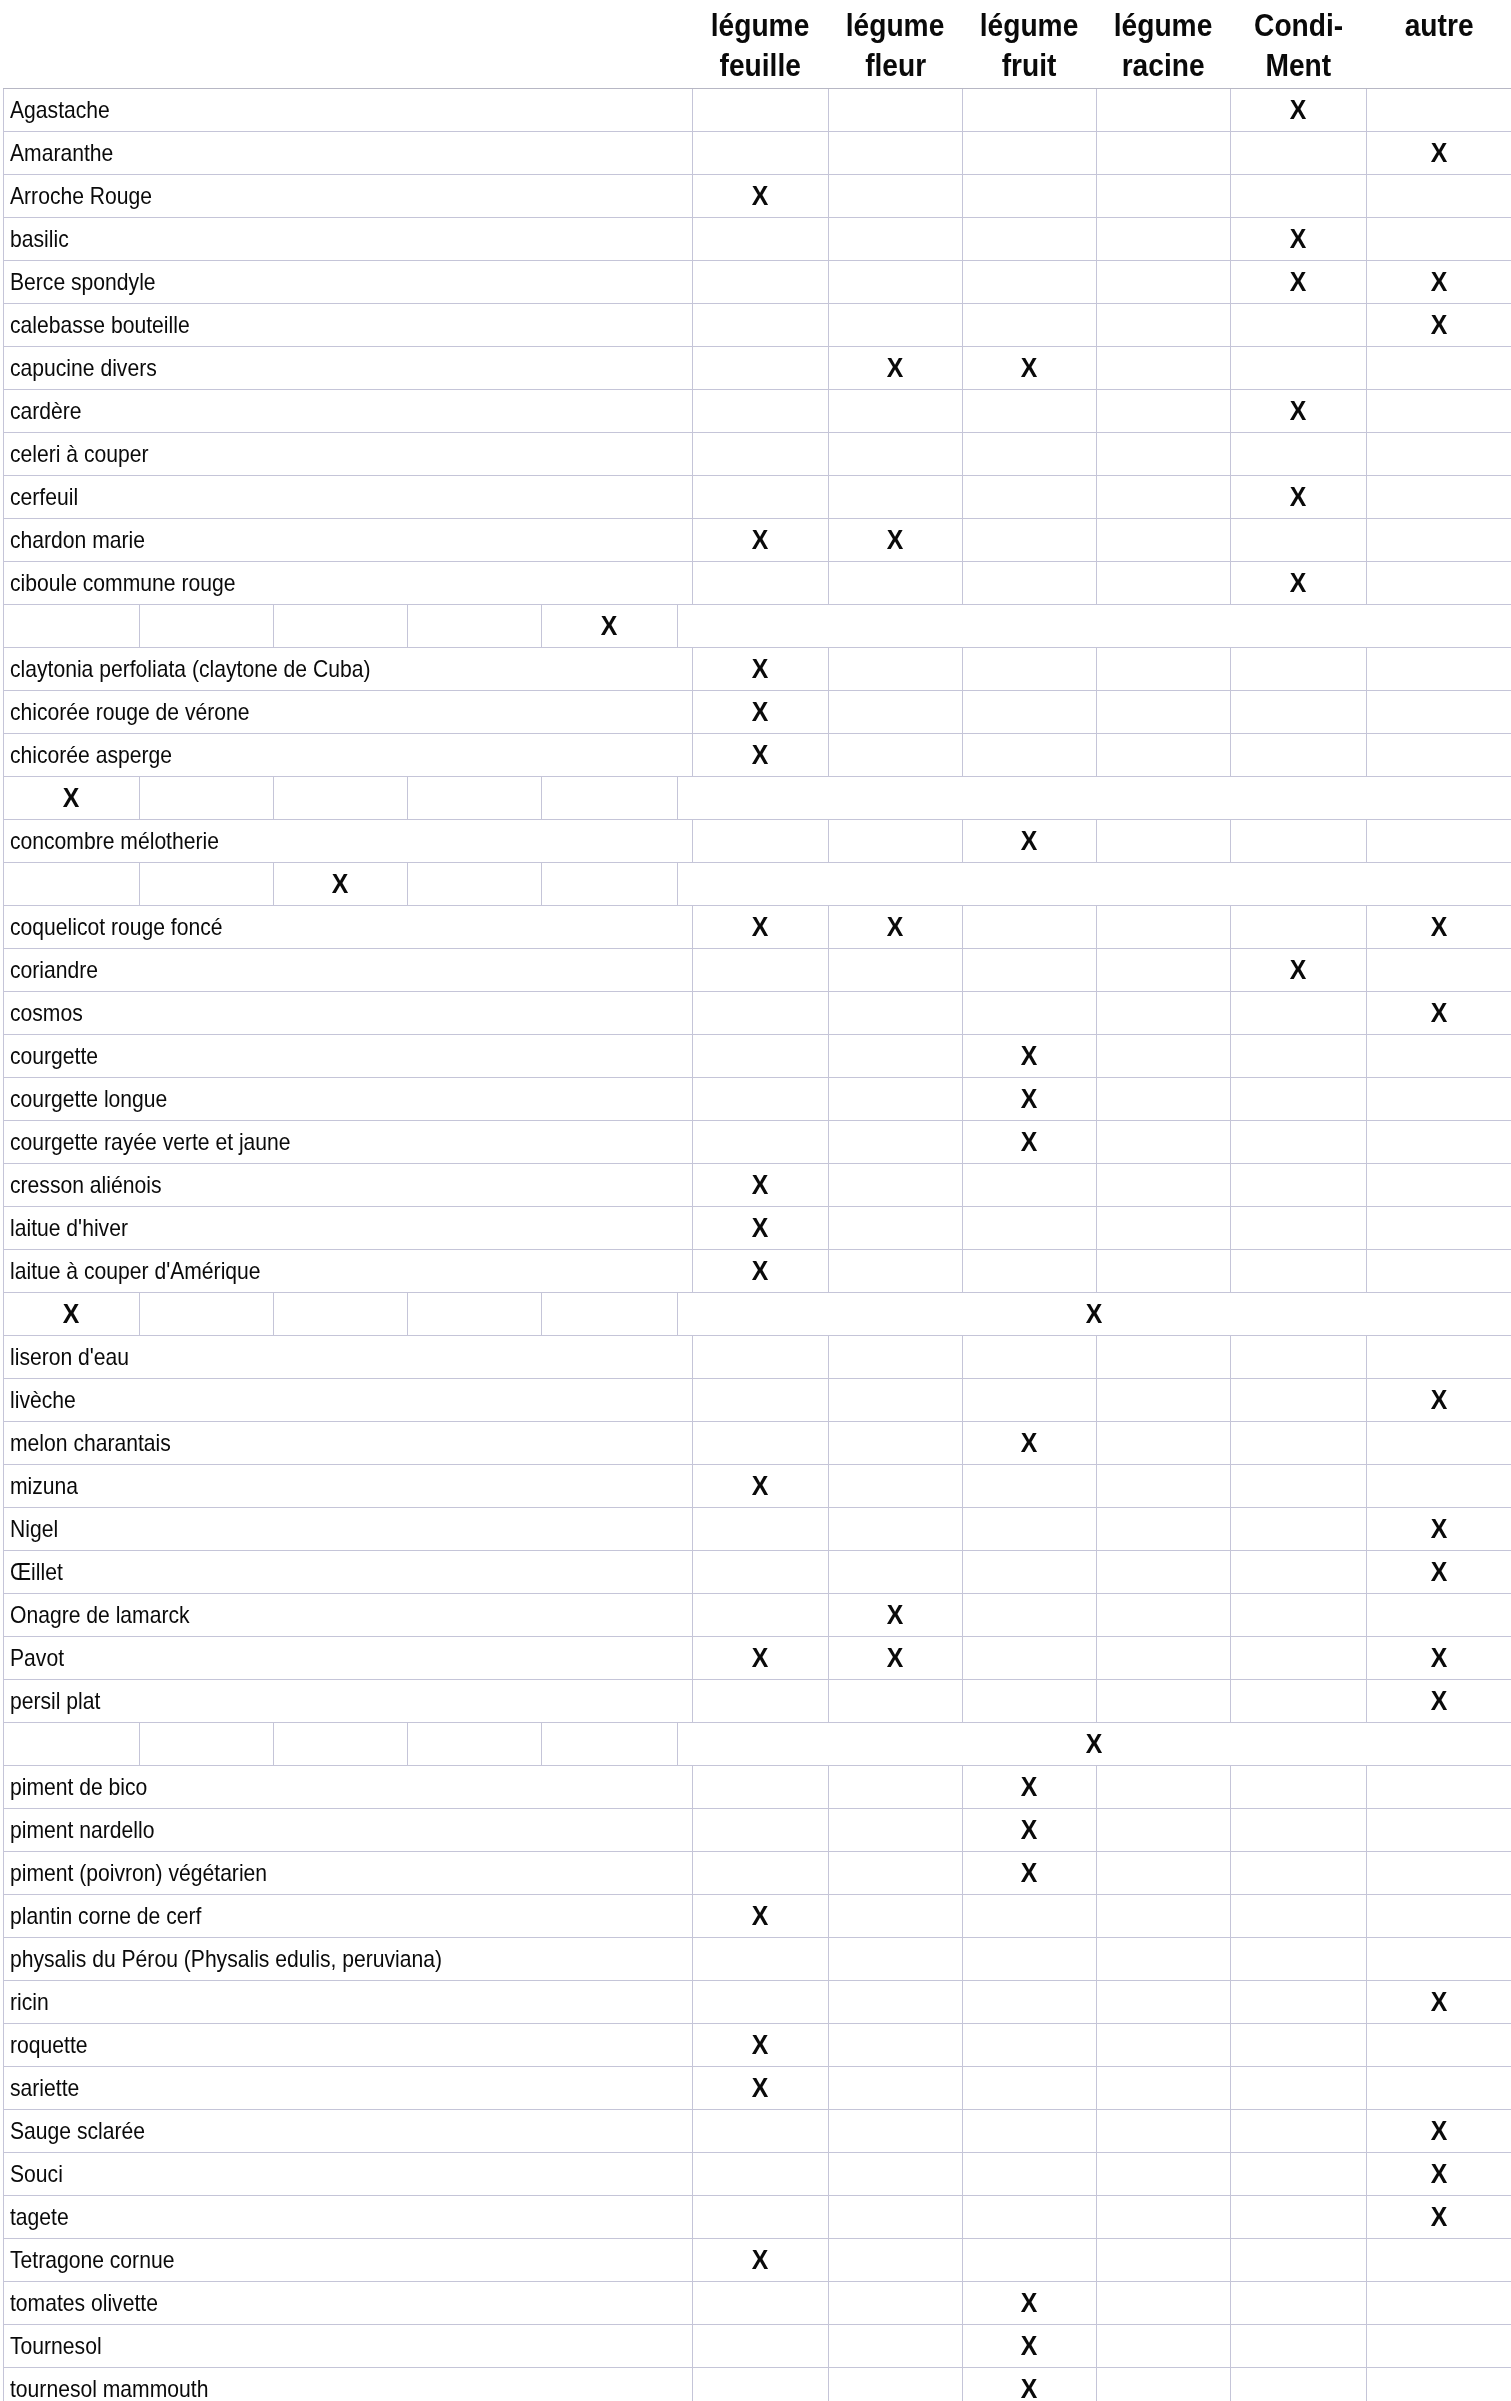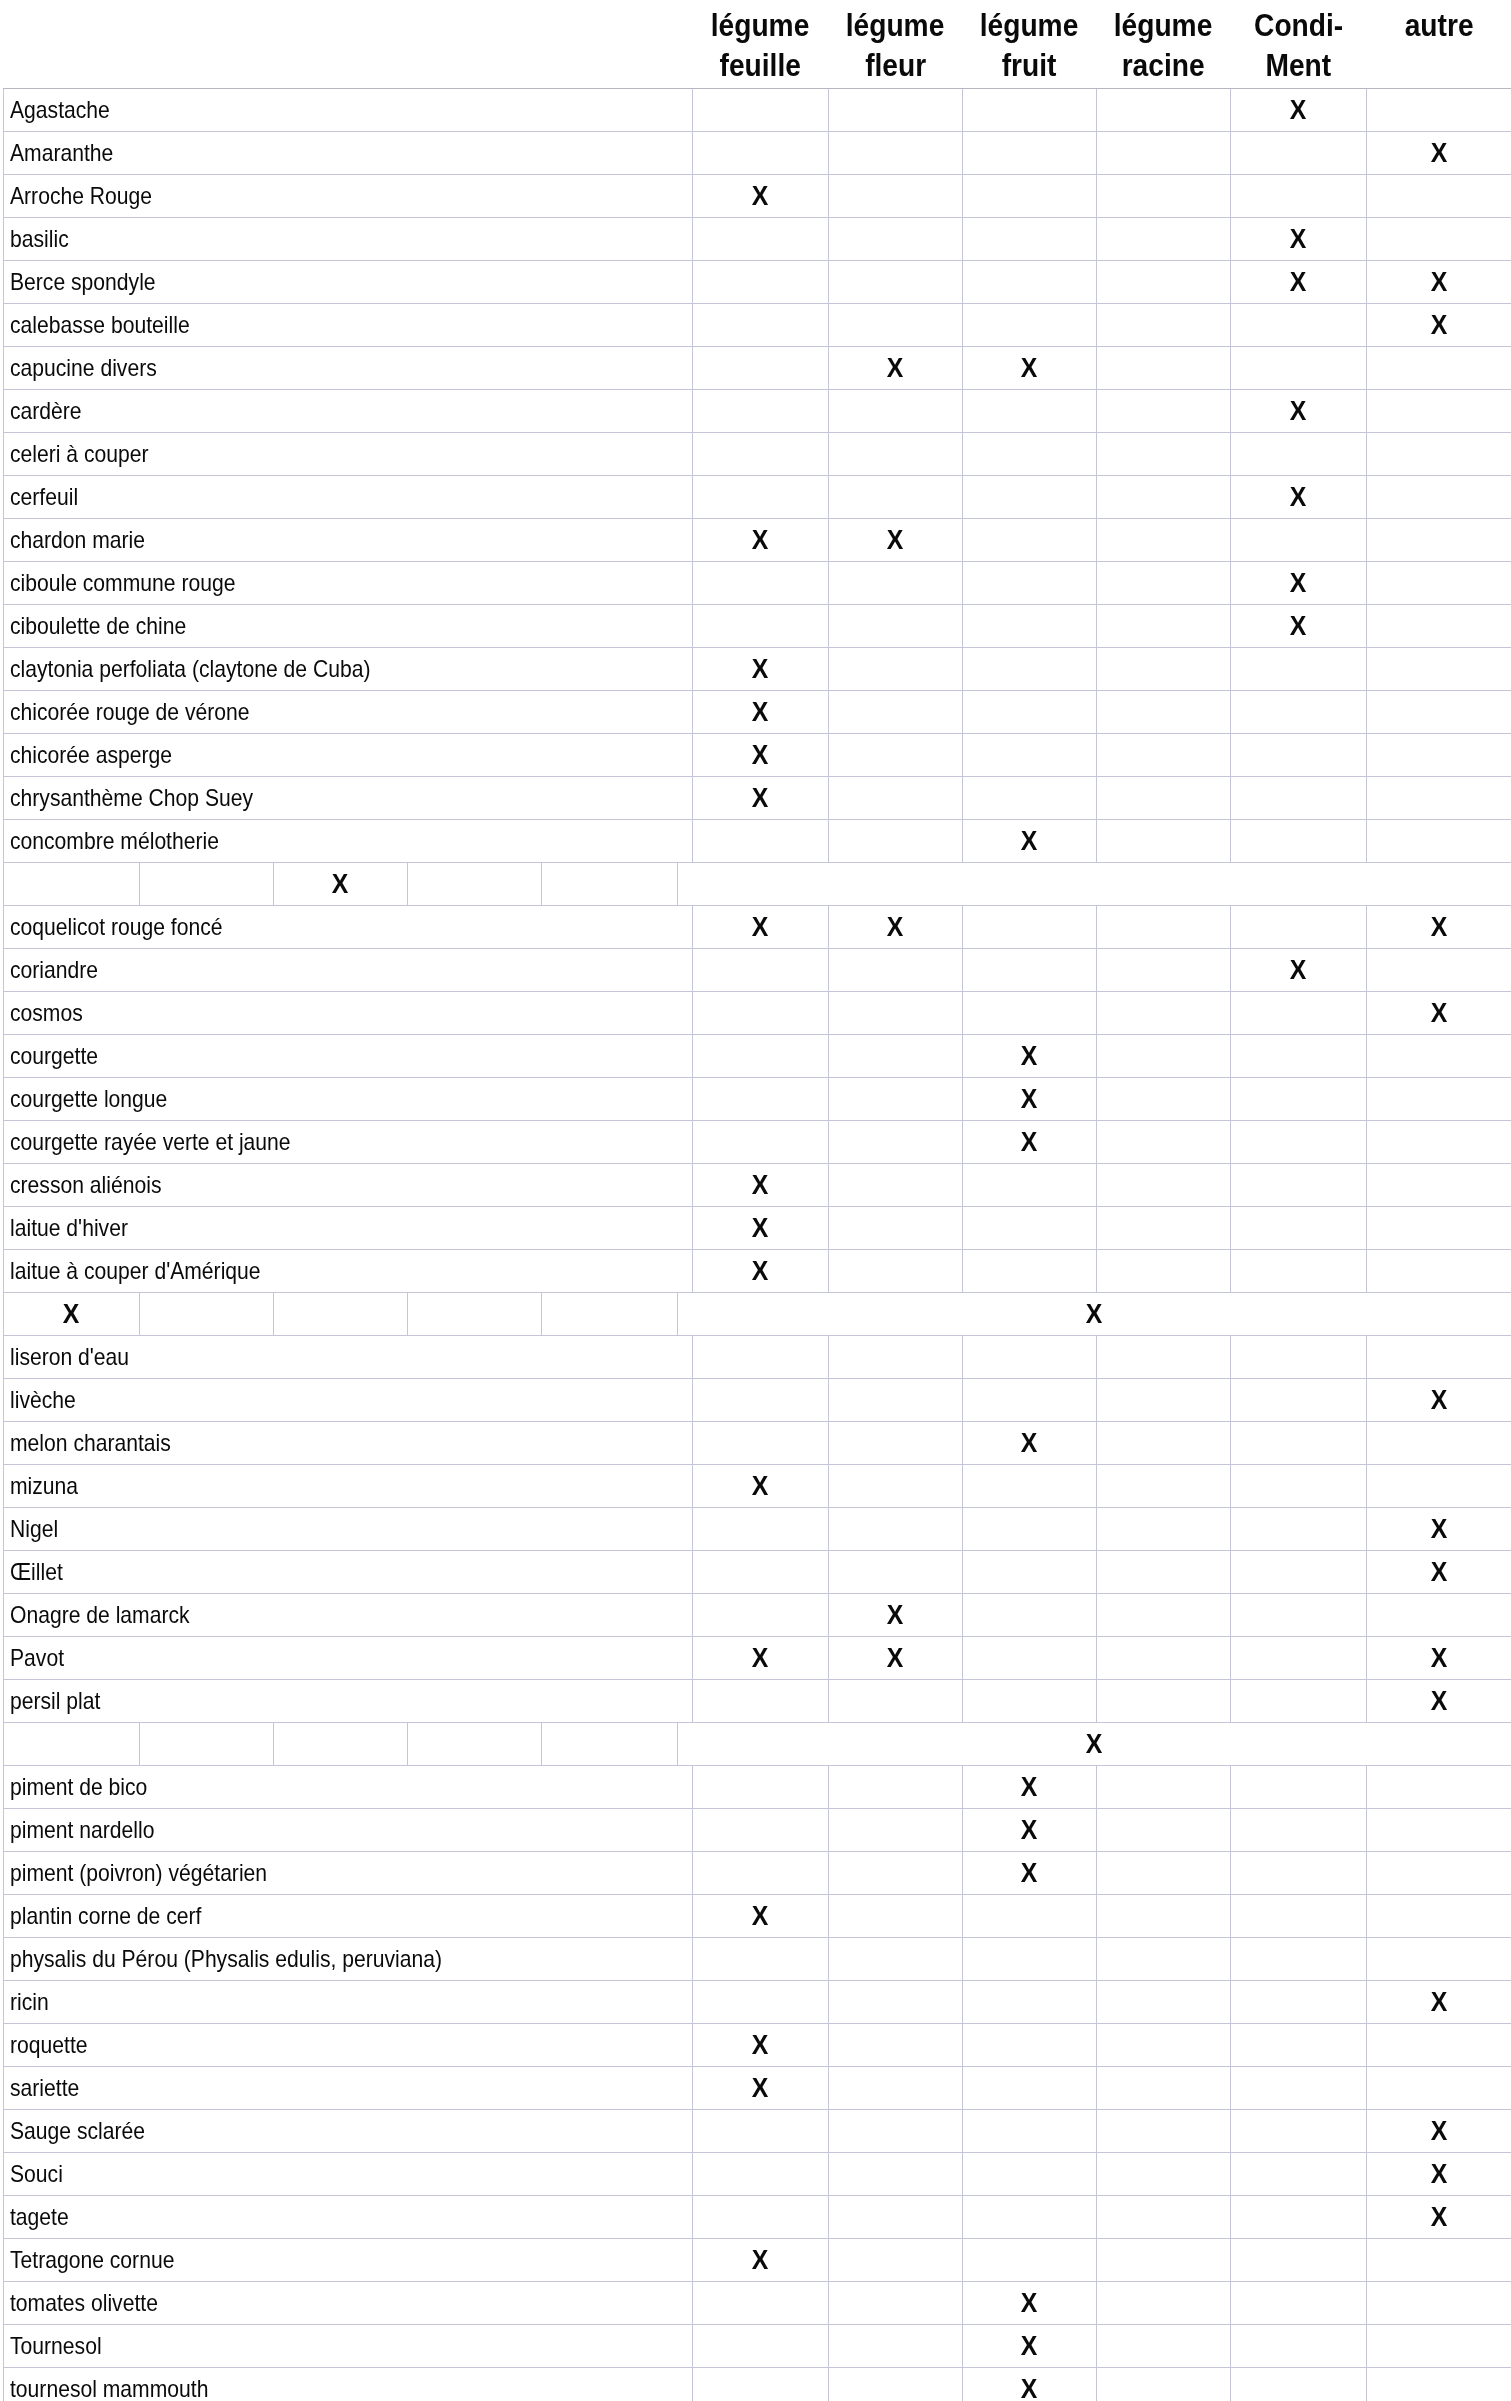--- a/index.html
+++ b/index.html
@@ -364,23 +364,20 @@
           <span class="mark-glyph"></span>
         </div>
         <div class="cell mark c5">
           <span class="mark-glyph">X</span>
         </div>
         <div class="cell mark c6 last">
           <span class="mark-glyph"></span>
         </div>
       </div>
       <div class="row">
-        <div class="cell name">
-          <span class="txt">ciboulette de chine</span>
-        </div>
         <div class="cell mark c1">
           <span class="mark-glyph"></span>
         </div>
         <div class="cell mark c2">
           <span class="mark-glyph"></span>
         </div>
         <div class="cell mark c3">
           <span class="mark-glyph"></span>
         </div>
         <div class="cell mark c4">
@@ -456,23 +453,20 @@
           <span class="mark-glyph"></span>
         </div>
         <div class="cell mark c5">
           <span class="mark-glyph"></span>
         </div>
         <div class="cell mark c6 last">
           <span class="mark-glyph"></span>
         </div>
       </div>
       <div class="row">
-        <div class="cell name">
-          <span class="txt">chrysanthème Chop Suey</span>
-        </div>
         <div class="cell mark c1">
           <span class="mark-glyph">X</span>
         </div>
         <div class="cell mark c2">
           <span class="mark-glyph"></span>
         </div>
         <div class="cell mark c3">
           <span class="mark-glyph"></span>
         </div>
         <div class="cell mark c4">

